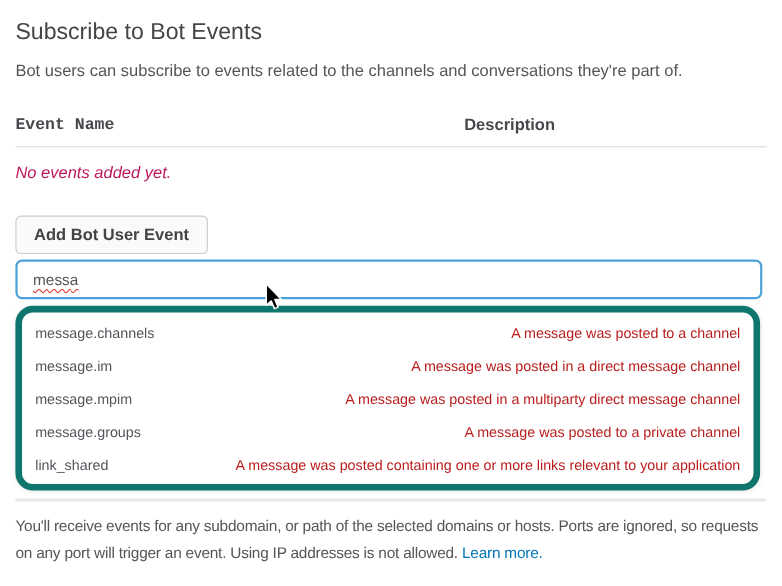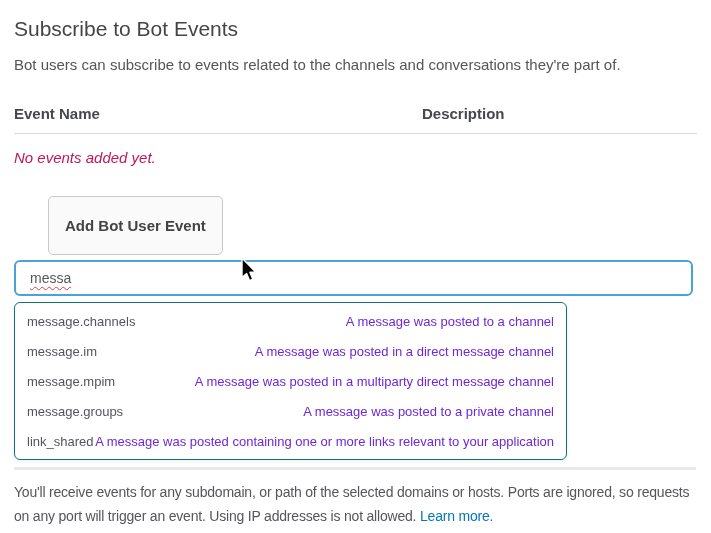--- a/index.html
+++ b/index.html
@@ -28,49 +28,48 @@
     color: var(--text-body, #555559);
   }
 
   .table-header {
     display: flex;
     margin-top: 32px;
     font-size: 15px;
     font-weight: bold;
     color: #46484c;
   }
-  .col-event-name { width: 408px; }
+  .col-event-name { width: 408px; font-family: Liberation Mono, monospace; }
   .col-description { flex: 1; }
 
   .table-divider {
     border: none;
     border-top: 1px solid #dcdcdc;
     margin: 11px 0 0 0;
   }
 
   .empty-state {
     margin: 15px 0 0 0;
     font-size: 15px;
     font-style: italic;
     color: #be185d;
   }
 
   .add-event-button {
     display: inline-block;
     margin-top: 30px;
-    padding: 20px 16px;
+    padding: 8px 16px;
     background: #fafafa;
     border: 1px solid #c9c9c9;
     border-radius: 5px;
     font-family: "Liberation Sans", sans-serif;
     font-size: 15px;
     font-weight: bold;
     color: #434345;
     cursor: pointer;
-    margin-left: 34px;
   }
 
   .typeahead-input {
     margin-top: 5px;
     width: 679px;
     height: 36px;
     border: 2px solid var(--accent-blue, #4aa2d9);
     border-radius: 6px;
     background: #fff;
     padding: 0 14px;
@@ -82,38 +81,38 @@
   .typed-text {
     text-decoration: underline;
     text-decoration-style: wavy;
     text-decoration-color: #e0403a;
     text-decoration-thickness: 1px;
     text-underline-offset: 3px;
   }
 
   .suggestions {
     margin-top: 6px;
-    width: 553px;
+    width: 677px;
     background: #fff;
-    border: 1px solid #0f766e;
-    border-radius: 6px;
+    border: 6px solid #0f766e;
+    border-radius: 16px;
     box-shadow: 0 1px 4px rgba(0,0,0,0.08);
     padding: 3px 0;
   }
   .suggestion-row {
     display: flex;
     justify-content: space-between;
     align-items: center;
     height: 30px;
     padding: 0 12px;
     font-size: 13px;
     cursor: pointer;
   }
   .suggestion-name  { color: #54555c; white-space: nowrap; }
-  .suggestion-desc  { color: #6d28d9; white-space: nowrap; text-align: right; }
+  .suggestion-desc  { color: #b91c1c; white-space: nowrap; text-align: right; }
 
   .section-divider {
     margin-top: 7px;
     width: 682px;
     height: 3px;
     background: #e9e9e9;
     border: none;
   }
 
   .footer-note {

